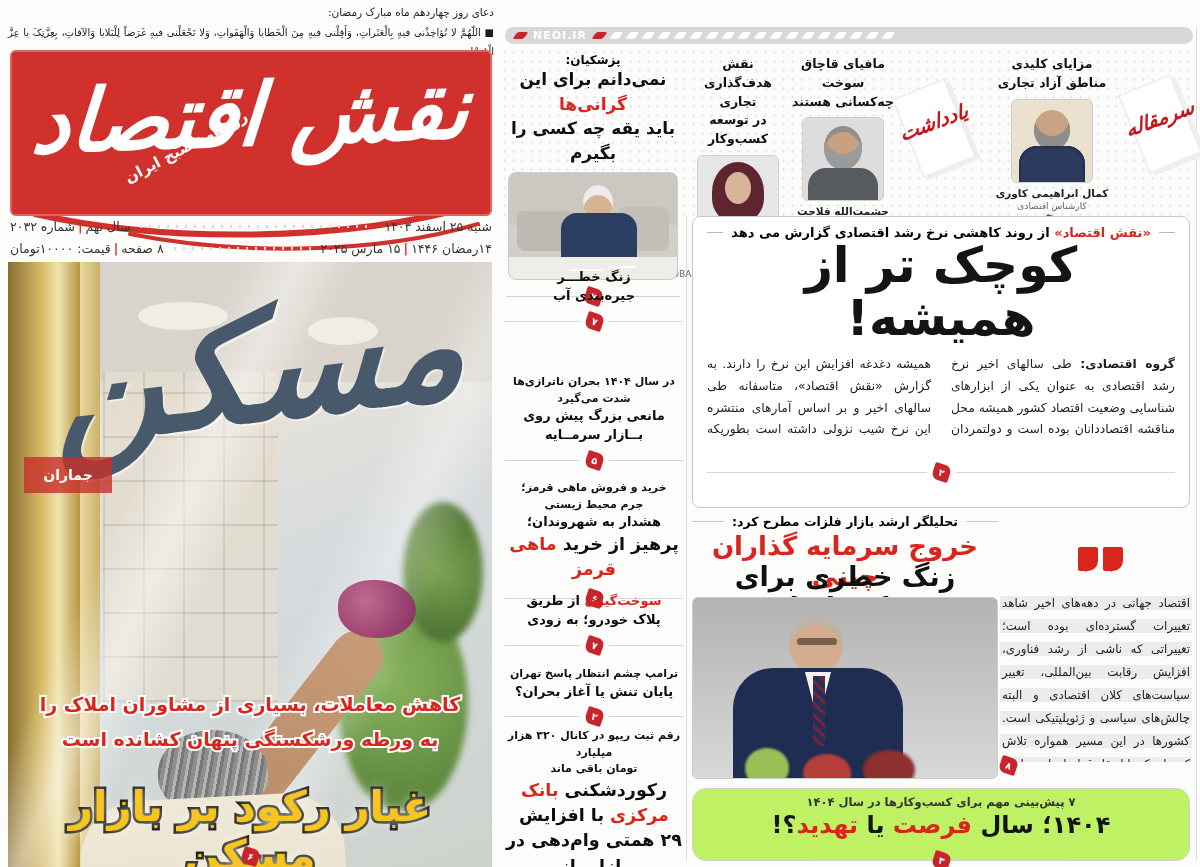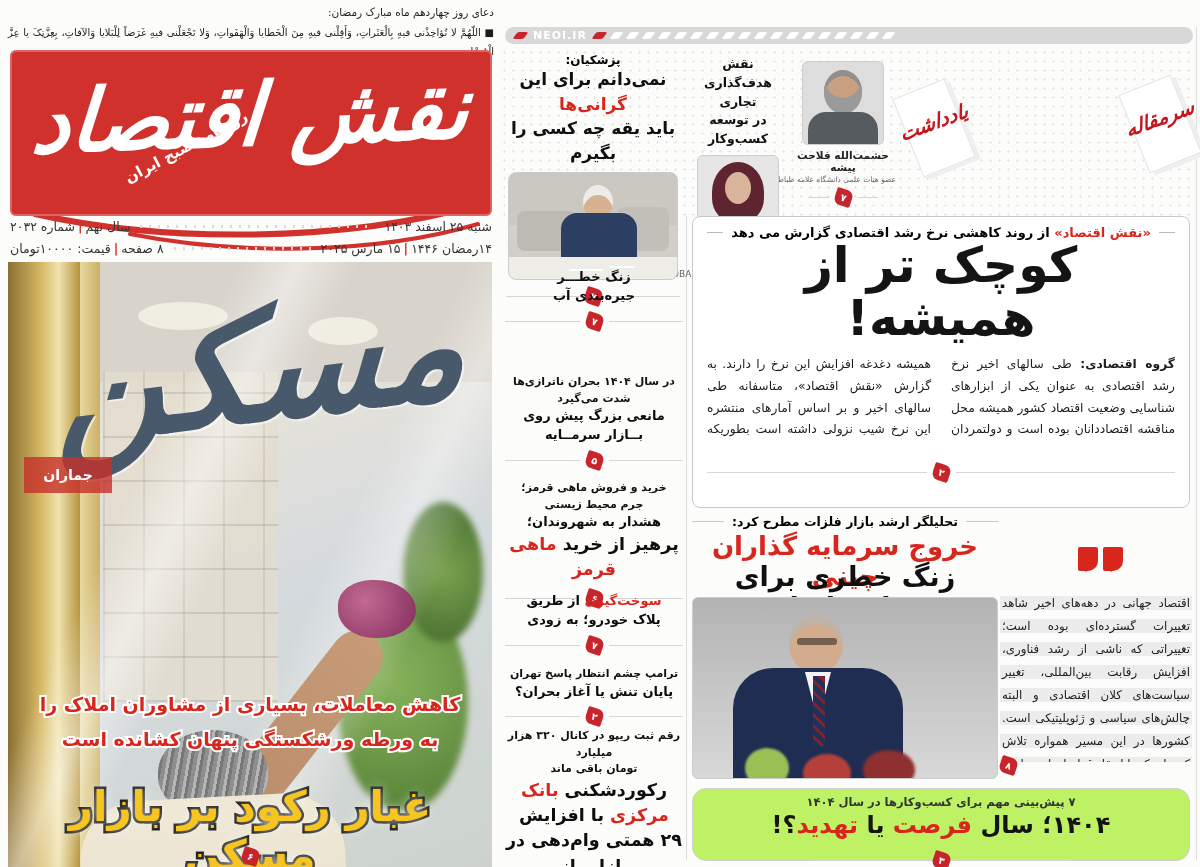--- a/index.html
+++ b/index.html
@@ -207,22 +207,43 @@
 
   <div class="abs tilt" style="left:1122px;top:72px;">
     <span class="paper"></span>
     <span class="txt">سرمقاله</span>
   </div>
   <div class="abs tilt" style="left:896px;top:76px;">
     <span class="paper"></span>
     <span class="txt">یادداشت</span>
   </div>
 
+  <div class="abs feat" style="left:992px;">
+    <div class="t">
+      <div>مزایای کلیدی</div>
+      <div>مناطق آزاد تجاری</div>
+    </div>
+    <div class="portrait" style="background:#eae1cf;">
+      <span class="head" style="top:10px;width:36px;height:40px;background:#c9a183;box-shadow:inset 0 -14px 0 #8d8d8d;"></span>
+      <span class="torso" style="top:46px;width:66px;height:40px;background:#2c3a5e;box-shadow:inset 0 0 0 2px #223052;"></span>
+    </div>
+    <div class="nm">کمال ابراهیمی کاوری</div>
+    <div class="rl" style="font-size:9px;">کارشناس اقتصادی</div>
+    <div class="sep">
+      <span class="ln"></span>
+        <span class="pgmark">۲</span>
+        <span class="ln"></span>
+    </div>
+  </div>
 
   <div class="abs feat" style="left:790px;width:106px;">
+    <div class="t">
+      <div>مافیای قاچاق سوخت</div>
+      <div>چه‌کسانی هستند</div>
+    </div>
     <div class="portrait" style="background:#dddddd;">
       <span class="head" style="top:8px;width:38px;height:44px;background:#c9a080;box-shadow:inset 0 -16px 0 #9a9a9a, inset 0 6px 0 #8f8f8f;"></span>
       <span class="torso" style="top:50px;width:70px;height:36px;background:#565b60;"></span>
     </div>
     <div class="nm">حشمت‌الله فلاحت پیشه</div>
     <div class="rl">عضو هیات علمی دانشگاه علامه طباطبایی</div>
     <div class="sep">
       <span class="ln"></span>
         <span class="pgmark">۷</span>
         <span class="ln"></span>

